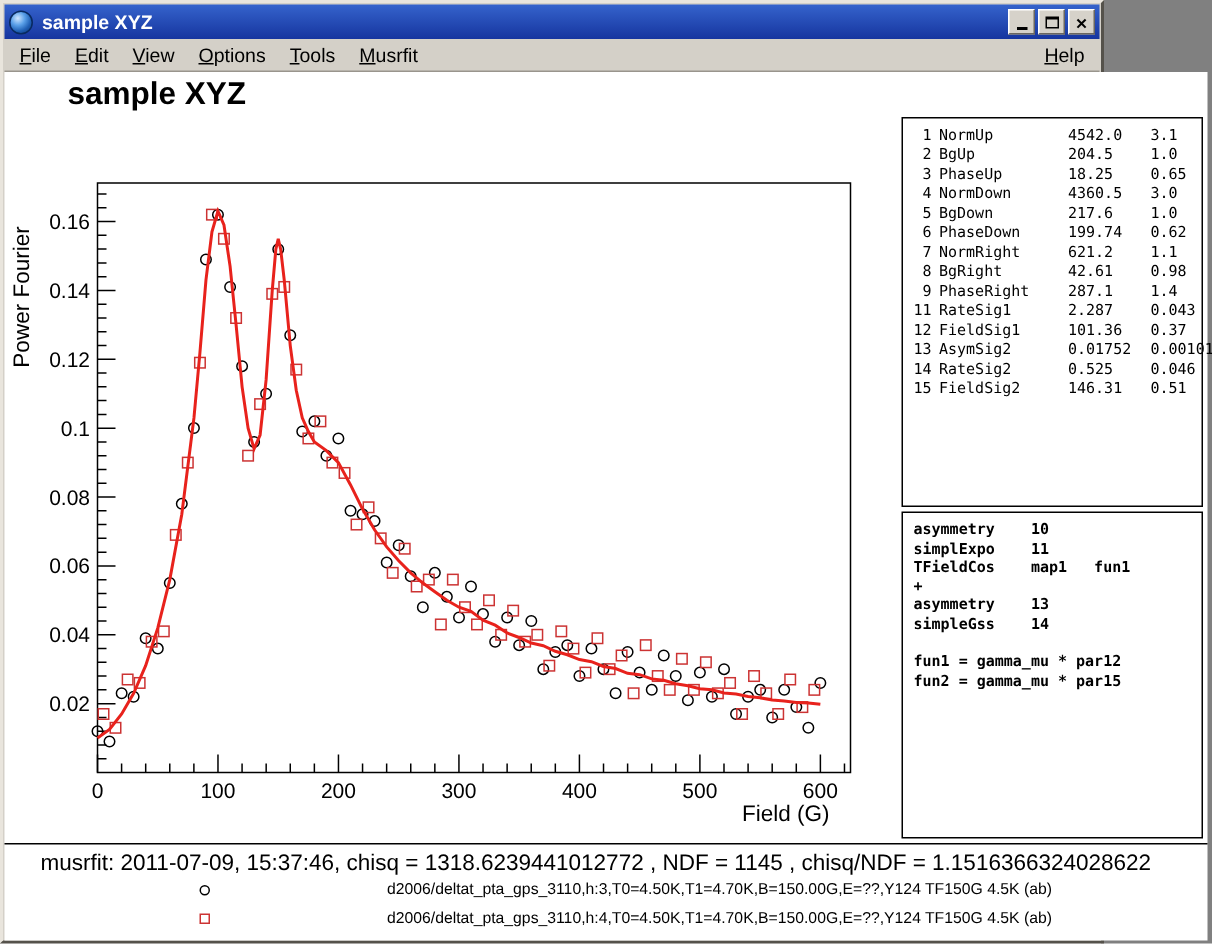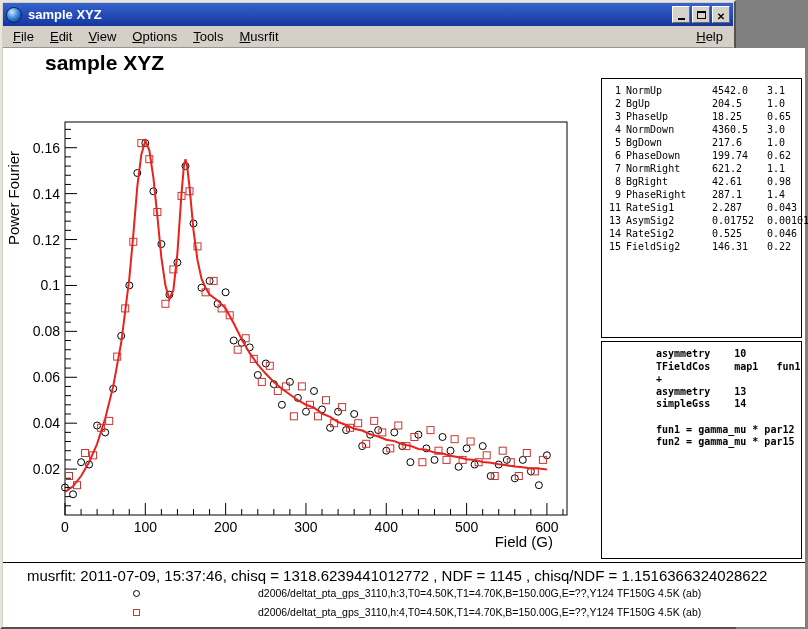--- a/index.html
+++ b/index.html
@@ -31,21 +31,21 @@
   #plot-svg { position: absolute; left: 0; top: 0; }
   .plot-title { position: absolute; left: 42px; top: 3px; font-size: 21px; font-weight: bold; color: #000; }
   .ticklab { font: 14px "Liberation Sans", sans-serif; fill: #000; }
   .axtitle { font: 15px "Liberation Sans", sans-serif; fill: #000; }
   .panel { position: absolute; left: 598px; width: 201px; background: #fff; border: 1px solid #000; }
   #param-panel { top: 30px; height: 260px; padding: 5px 0 0 7px; }
   .prow { display: grid; grid-template-columns: 17px 86px 55px auto;
           font: 10px "DejaVu Sans Mono", monospace; line-height: 13px; color: #000; }
   .prow .pc0 { text-align: right; padding-right: 5px; }
   #theory-panel { top: 293px; height: 218px; padding: 6px 0 0 7px; }
-  .tline { font: bold 10px "DejaVu Sans Mono", monospace; line-height: 12.6px; white-space: pre; color: #000; margin-left: 47px; }
+  .tline { font: bold 10px "DejaVu Sans Mono", monospace; line-height: 12.6px; white-space: pre; color: #000; }
   .divider { position: absolute; left: 0; top: 514px; width: 802px; height: 1px; background: #000; }
   .fit-stats { position: absolute; left: 24px; top: 519px; font-size: 15px; color: #000; }
   .legend-row { position: absolute; left: 0; height: 16px; width: 100%; margin-left: 32px; }
   .lmarker { position: absolute; left: 98px; top: 4px; width: 7px; height: 7px; border: 1px solid #000; background: #fff; }
   .lmarker.circle { border-radius: 50%; }
   .llabel { position: absolute; left: 223px; top: 1px; font-size: 10.5px; color: #000; white-space: nowrap; }
 </style>
 </head>
 <body>
 
@@ -355,42 +355,49 @@
             <span class="pc2">287.1</span>
             <span class="pc3">1.4</span>
           </div>
           <div class="prow">
             <span class="pc0">11</span>
             <span class="pc1">RateSig1</span>
             <span class="pc2">2.287</span>
             <span class="pc3">0.043</span>
           </div>
           <div class="prow">
+            <span class="pc0">12</span>
+            <span class="pc1">FieldSig1</span>
+            <span class="pc2">101.36</span>
+            <span class="pc3">0.37</span>
+          </div>
+          <div class="prow">
             <span class="pc0">13</span>
             <span class="pc1">AsymSig2</span>
             <span class="pc2">0.01752</span>
             <span class="pc3">0.00101</span>
           </div>
           <div class="prow">
             <span class="pc0">14</span>
             <span class="pc1">RateSig2</span>
             <span class="pc2">0.525</span>
             <span class="pc3">0.046</span>
           </div>
           <div class="prow">
             <span class="pc0">15</span>
             <span class="pc1">FieldSig2</span>
             <span class="pc2">146.31</span>
-            <span class="pc3">0.22</span>
+            <span class="pc3">0.51</span>
           </div>
         </div>
     </div>
     <div class="panel" id="theory-panel">
       <div id="theory-lines">
           <div class="tline">asymmetry    10</div>
+          <div class="tline">simplExpo    11</div>
           <div class="tline">TFieldCos    map1   fun1</div>
           <div class="tline">+</div>
           <div class="tline">asymmetry    13</div>
           <div class="tline">simpleGss    14</div>
           <div class="tline">&nbsp;</div>
           <div class="tline">fun1 = gamma_mu * par12</div>
           <div class="tline">fun2 = gamma_mu * par15</div>
         </div>
     </div>
     <div class="divider"></div>

